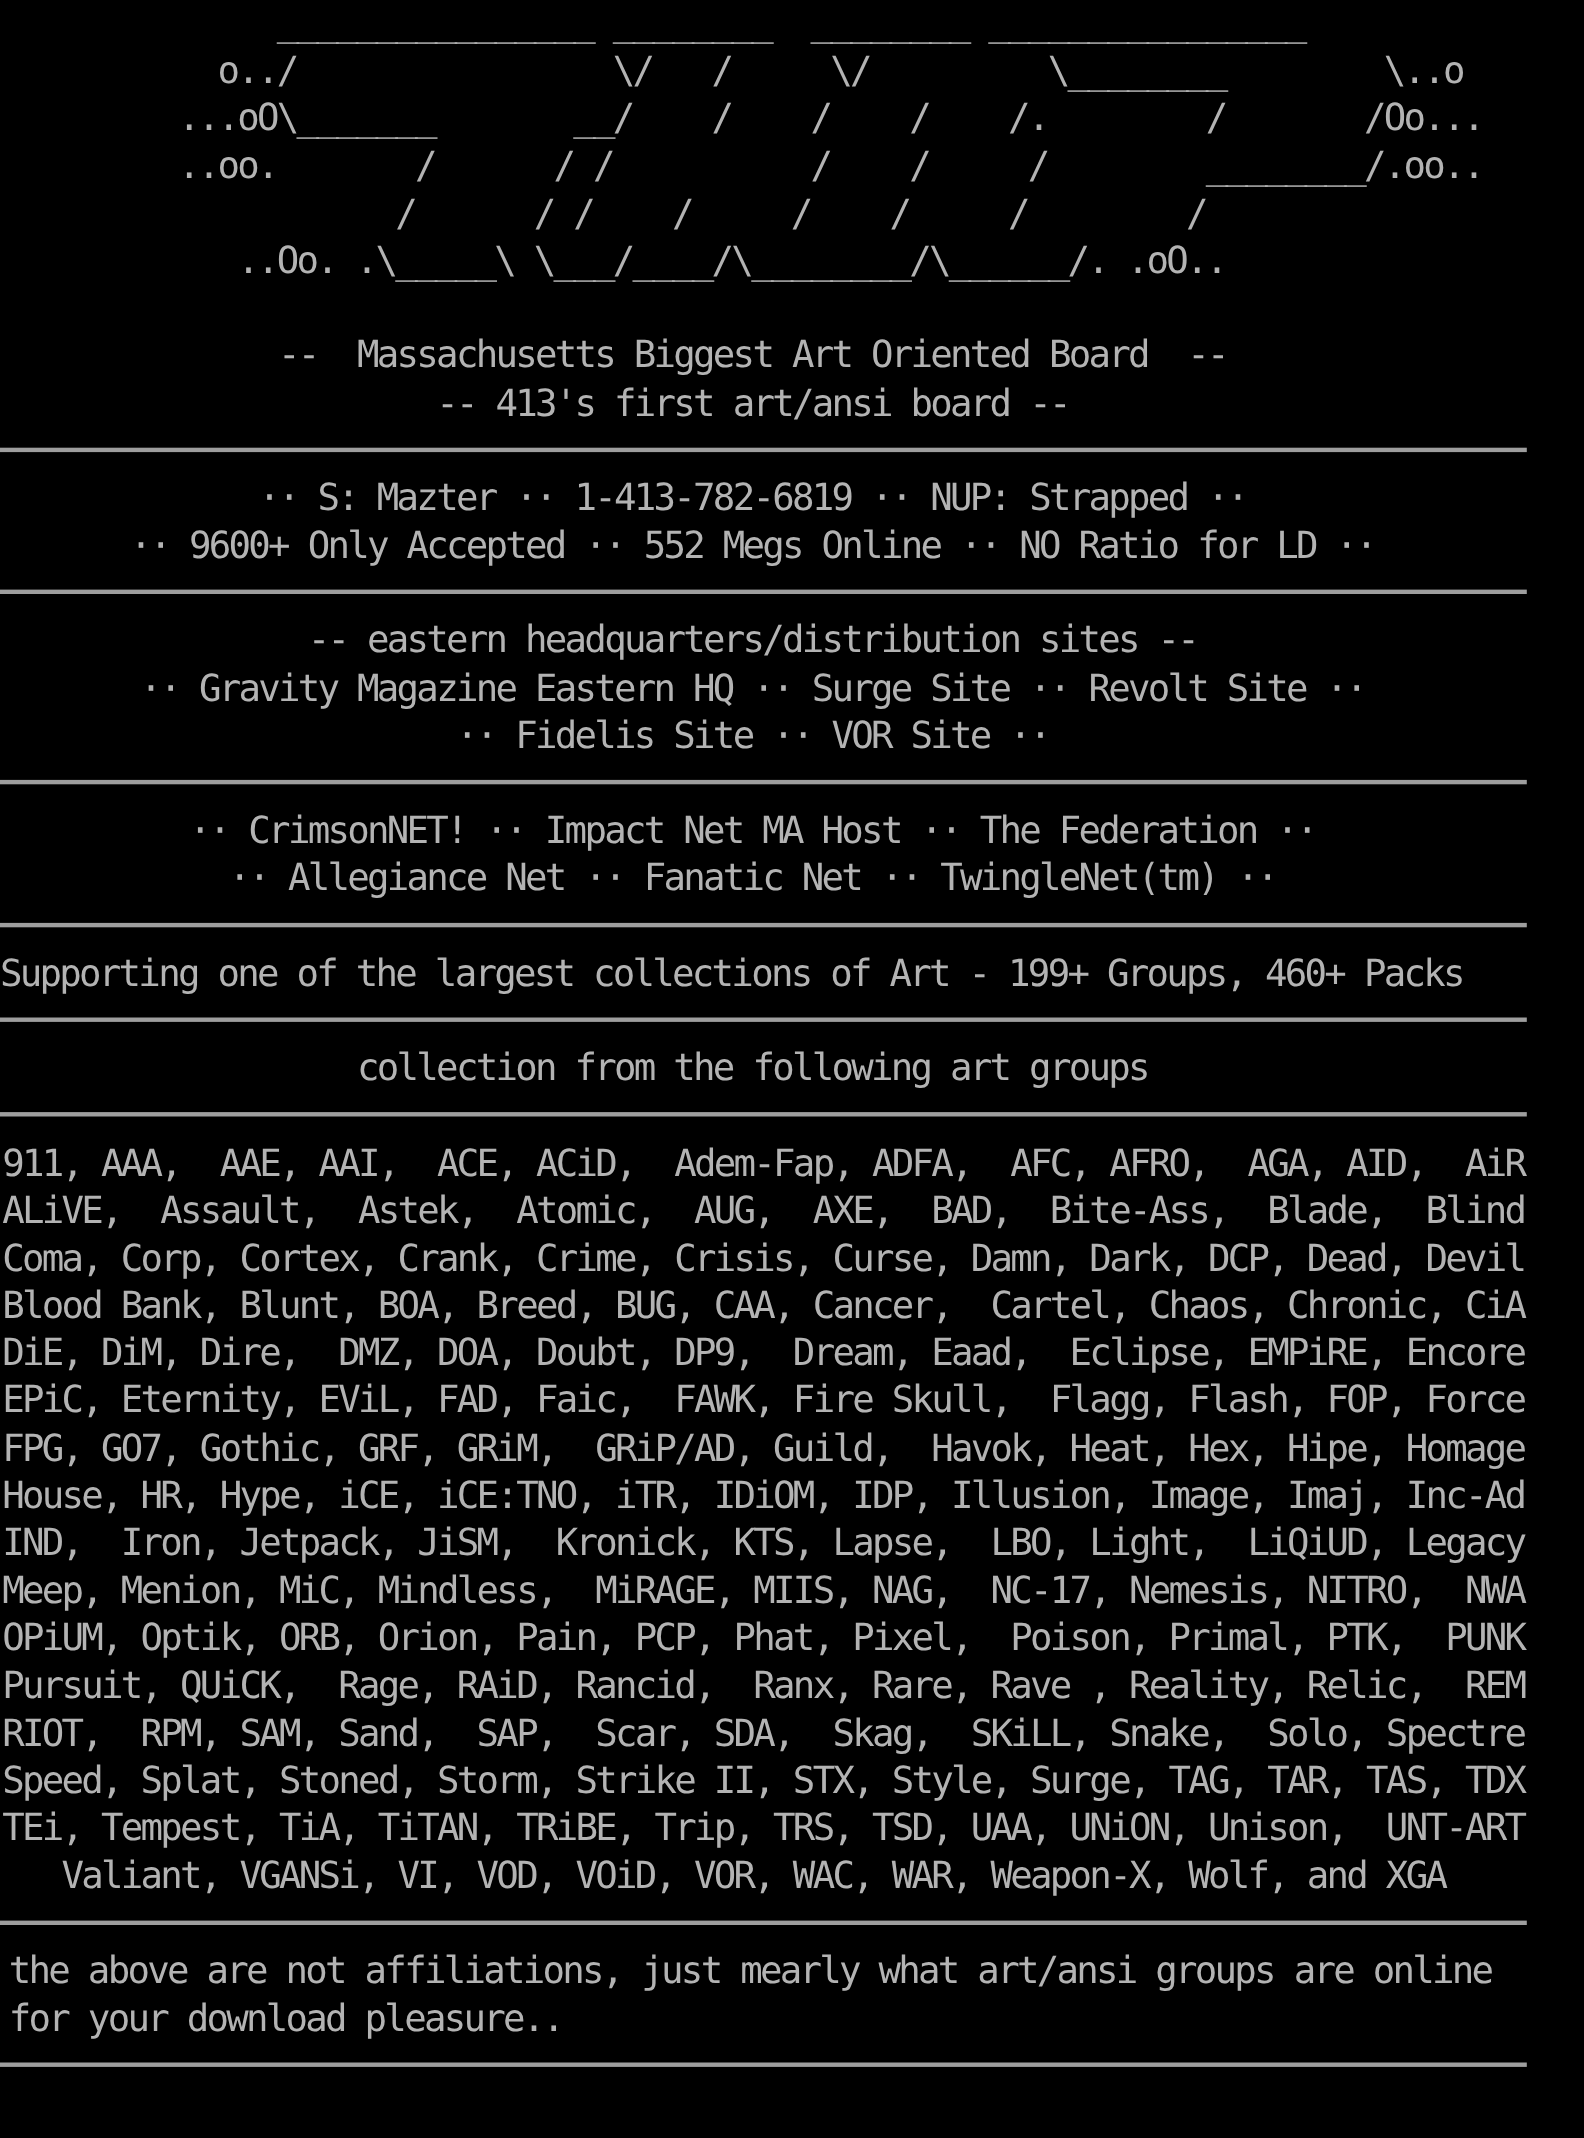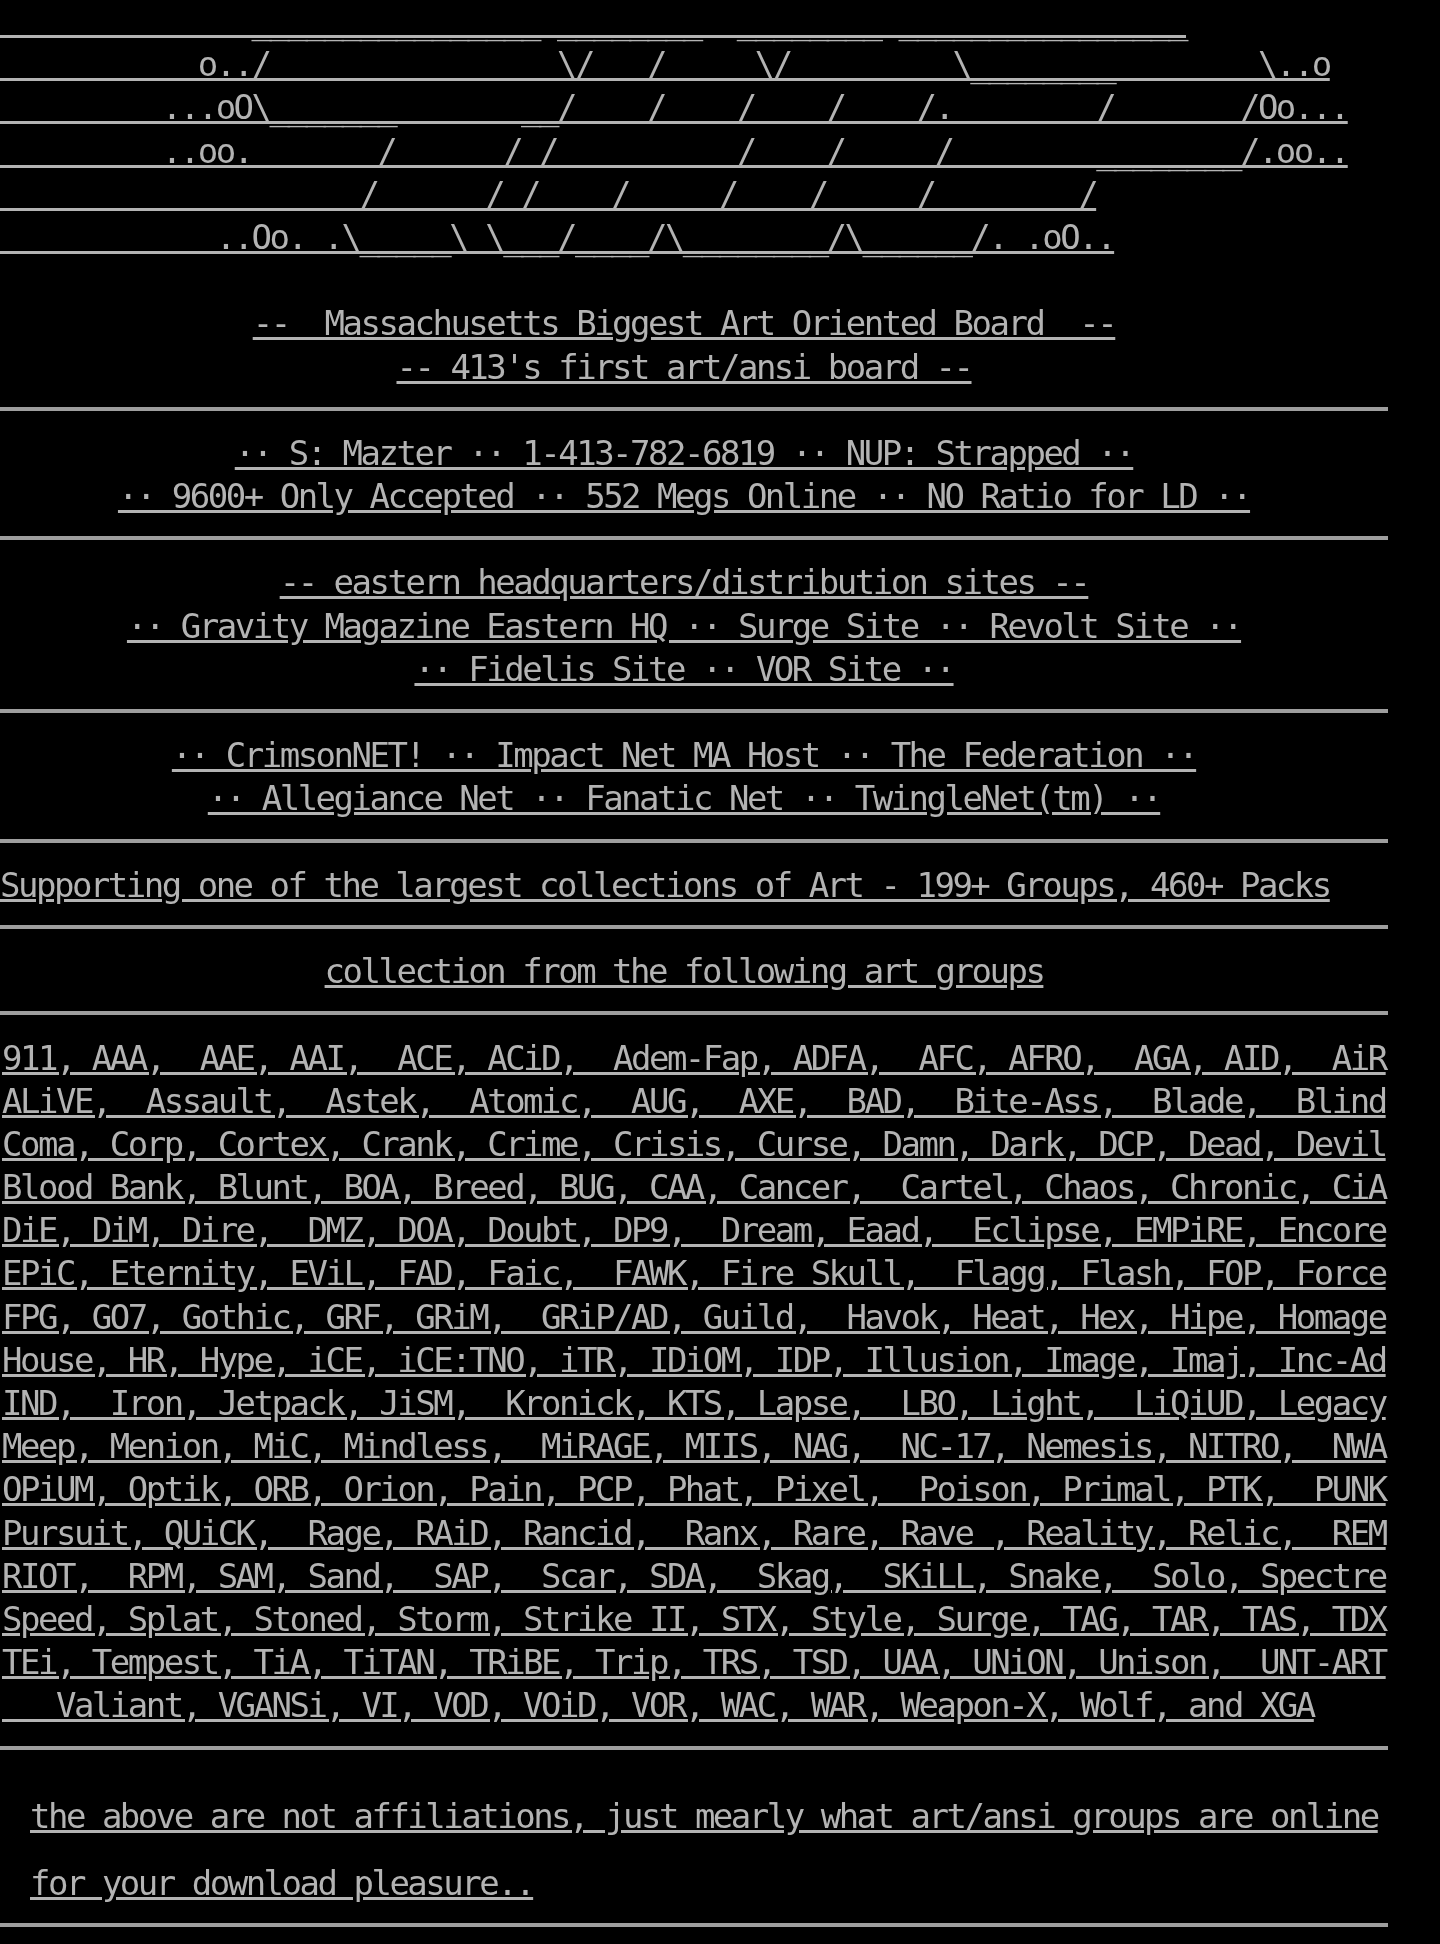--- a/index.html
+++ b/index.html
@@ -16,25 +16,24 @@
     font-family:"DejaVu Sans Mono","Liberation Mono",monospace;
     font-size:34px;
     letter-spacing:-2.5px;
     color:var(--fg);
   }
   .row{
     height:43.2px;
     line-height:43.2px;
     white-space:pre;
     overflow:visible;
-    text-decoration:underline;
   }
   .center{width:1368px;text-align:center;}
   .indent-sm{padding-left:0;}
-  .indent-ft{padding-left:30px;margin-top:24px;}
+  .indent-ft{padding-left:8px;}
   .groups{padding-left:2px;}
   .rule-row{position:relative;}
   .rule{
     position:absolute;top:18px;left:0;
     width:1388px;height:4px;
     background:var(--rule);
   }
 </style>
 </head>
 <body>

